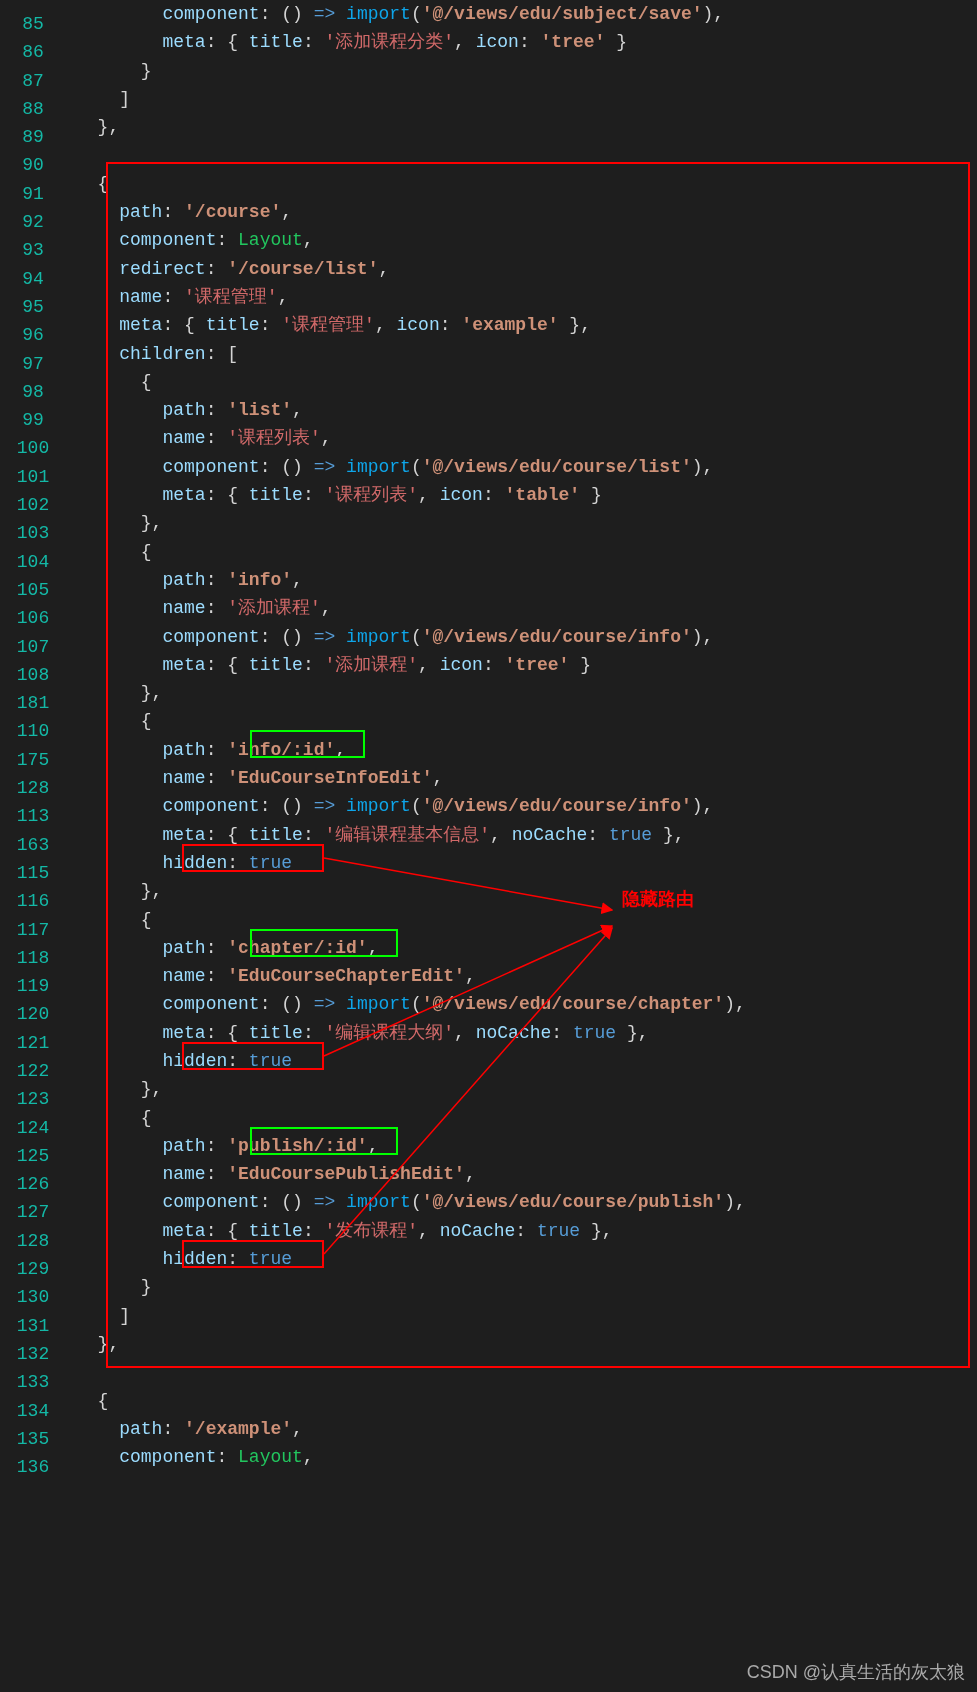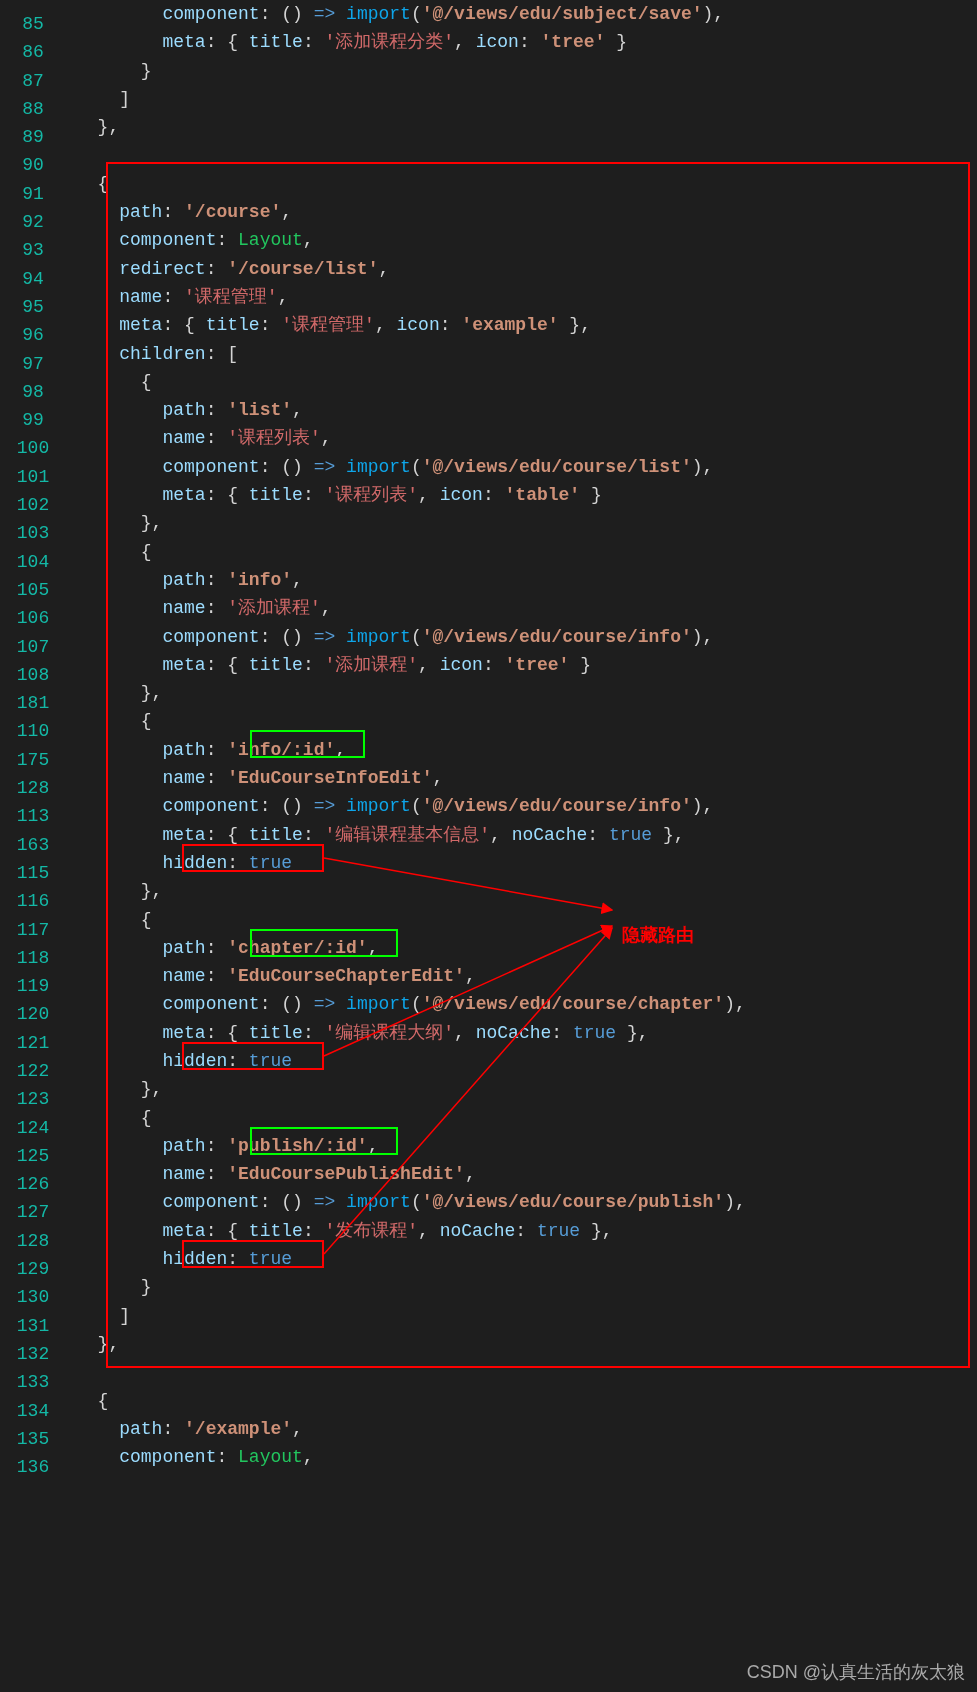--- a/index.html
+++ b/index.html
@@ -152,15 +152,15 @@
   <defs>
     <marker id="arrowhead" markerWidth="8" markerHeight="8" refX="7" refY="4" orient="auto">
       <polygon points="0 0, 8 4, 0 8" fill="#ff0000"></polygon>
     </marker>
   </defs>
   <line x1="324" y1="858" x2="612" y2="910" stroke="#ff0000" stroke-width="1.5" marker-end="url(#arrowhead)"></line>
   <line x1="324" y1="1056" x2="612" y2="926" stroke="#ff0000" stroke-width="1.5" marker-end="url(#arrowhead)"></line>
   <line x1="324" y1="1254" x2="612" y2="928" stroke="#ff0000" stroke-width="1.5" marker-end="url(#arrowhead)"></line>
 </svg>
 
-<div class="annotation-label" style="left:622px; top:922px;">隐藏路由</div>
+<div class="annotation-label" style="left:622px; top:886px;">隐藏路由</div>
 
 <div class="watermark">CSDN @认真生活的灰太狼</div>
 
 </body></html>

